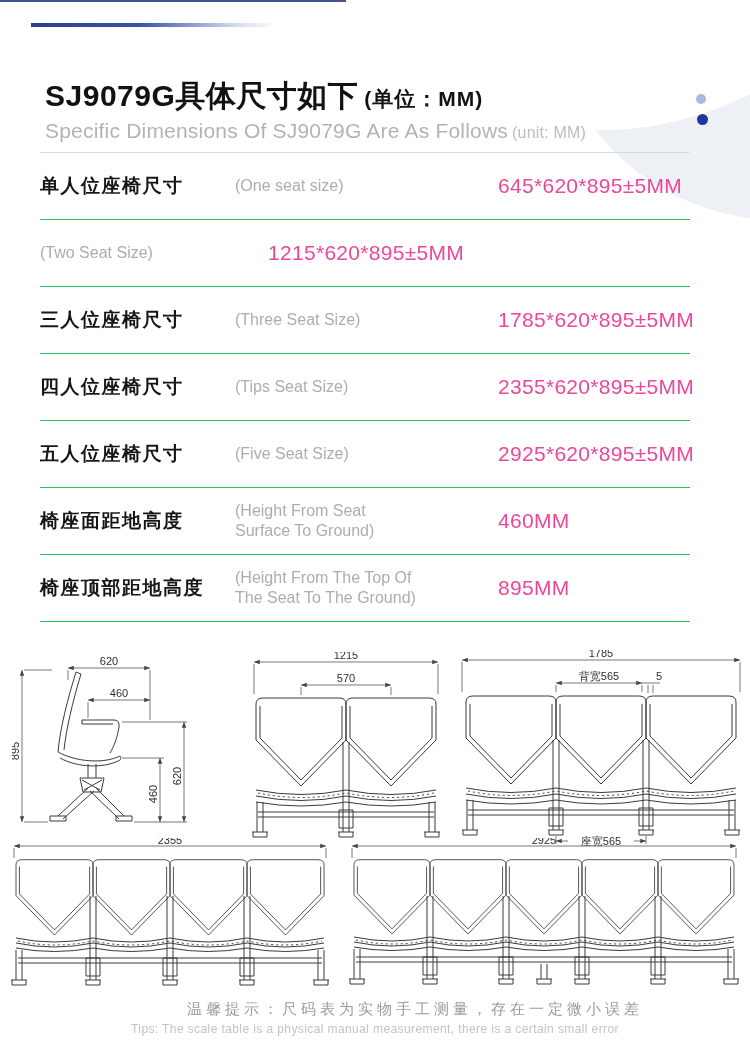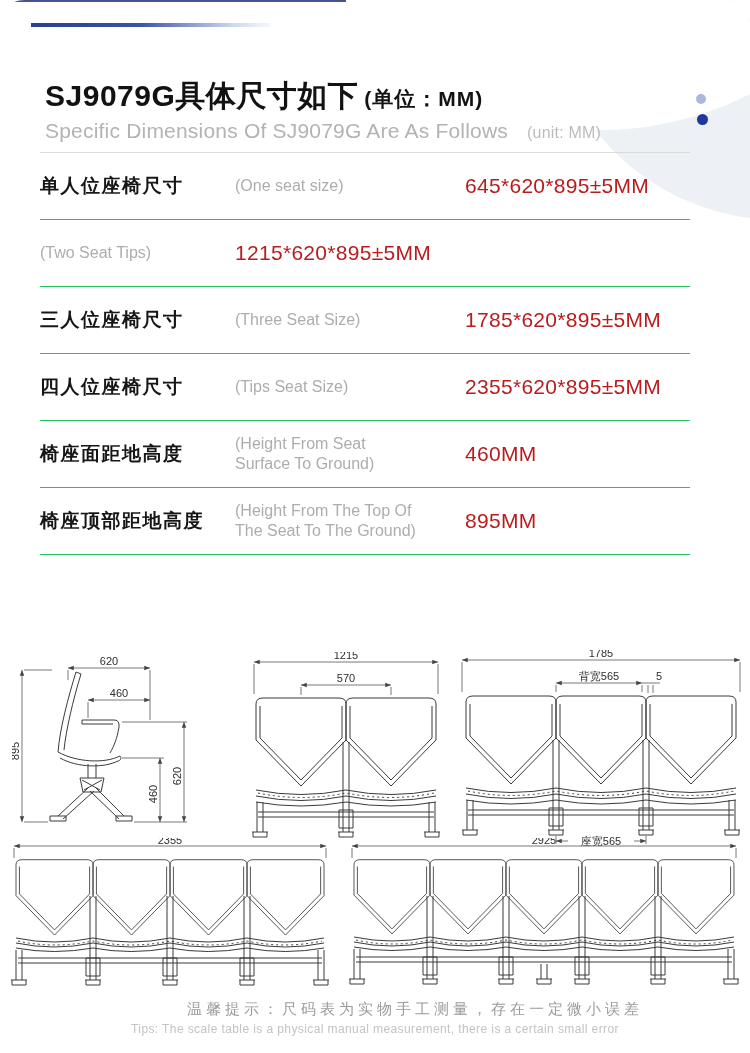--- a/index.html
+++ b/index.html
@@ -1,35 +1,35 @@
 <!DOCTYPE html>
 <html><head>
 <meta charset="utf-8">
 <style>
   html,body{margin:0;padding:0;background:#fff;}
   .page{position:relative;width:750px;height:1053px;background:#ffffff;overflow:hidden;
-        font-family:"Liberation Sans","DejaVu Sans",sans-serif;border-radius:24px;}
+        font-family:"Liberation Sans","DejaVu Sans",sans-serif;}
   
   .bg-moon{position:absolute;left:545px;top:-250px;width:470px;height:470px;border-radius:50%;background:#edf0f5;}
   .bg-moon-cut{position:absolute;left:270px;top:-530px;width:660px;height:660px;border-radius:50%;background:#ffffff;}
   .top-edge-line{position:absolute;left:0;top:0;width:346px;height:2px;background:#27357e;opacity:.85;}
   .accent-line{position:absolute;left:31px;top:23px;width:240px;height:4px;
        background:linear-gradient(90deg,#2b3e92 0%,#3a52a8 45%,rgba(170,188,228,.55) 85%,rgba(190,205,235,.15) 100%);}
   .title{position:absolute;left:45px;top:76px;font-size:30px;font-weight:800;color:#121212;letter-spacing:.5px;white-space:nowrap;}
   .title .unit{font-size:21px;font-weight:700;margin-left:6px;letter-spacing:1px;}
   .subtitle{position:absolute;left:45px;top:119px;font-size:21px;color:#b3b3b3;white-space:nowrap;letter-spacing:.2px;}
-  .subtitle .unit-en{font-size:16px;color:#bcbcbc;margin-left:19px;}
+  .subtitle .unit-en{font-size:16px;color:#bcbcbc;margin-left:4px;}
   .dot{position:absolute;border-radius:50%;}
   .dot-light{left:696px;top:94px;width:10px;height:10px;background:#a9b8dc;}
   .dot-dark{left:697px;top:114px;width:11px;height:11px;background:#20389b;}
   .spec-table{position:absolute;left:40px;top:152px;width:650px;border-top:1px solid #dbdbdb;}
   .row{display:grid;grid-template-columns:195px 230px 1fr;align-items:center;height:66px;border-bottom:1px solid #22c55e;}
   .cell-cn{font-size:19px;font-weight:700;color:#161616;letter-spacing:1.5px;}
   .cell-en{font-size:16px;color:#adadad;white-space:pre-line;line-height:1.25;}
-  .cell-val{font-size:21px;color:#b91c1c;letter-spacing:.3px;}
+  .cell-val{font-size:21px;color:#ec4899;letter-spacing:.3px;margin-left:33px;}
   .drawing{position:absolute;}
   .drawing text{font-size:11px;fill:#2e2e2e;}
   .footer{position:absolute;left:0;width:750px;text-align:center;}
   .footer-cn{top:1000px;font-size:15px;color:#9a9a9a;letter-spacing:4px;}
   .footer-en{top:1022px;font-size:12px;color:#c3c3c3;letter-spacing:.4px;}
 </style>
 </head>
 <body>
 
 <div class="page">
@@ -47,32 +47,37 @@
   <span class="dot dot-light"></span>
   <span class="dot dot-dark"></span>
 
   <div class="spec-table">
     <div class="row">
       <div class="cell-cn">单人位座椅尺寸</div>
       <div class="cell-en">(One seat size)</div>
       <div class="cell-val">645*620*895±5MM</div>
     </div>
     <div class="row">
-      <div class="cell-en">(Two Seat Tips)</div>
+      <div class="cell-en">(Two Seat Size)</div>
       <div class="cell-val">1215*620*895±5MM</div>
     </div>
     <div class="row">
       <div class="cell-cn">三人位座椅尺寸</div>
       <div class="cell-en">(Three Seat Size)</div>
       <div class="cell-val">1785*620*895±5MM</div>
     </div>
     <div class="row">
       <div class="cell-cn">四人位座椅尺寸</div>
       <div class="cell-en">(Tips Seat Size)</div>
       <div class="cell-val">2355*620*895±5MM</div>
+    </div>
+    <div class="row">
+      <div class="cell-cn">五人位座椅尺寸</div>
+      <div class="cell-en">(Five Seat Size)</div>
+      <div class="cell-val">2925*620*895±5MM</div>
     </div>
     <div class="row">
       <div class="cell-cn">椅座面距地高度</div>
       <div class="cell-en">(Height From Seat
 Surface To Ground)</div>
       <div class="cell-val">460MM</div>
     </div>
     <div class="row">
       <div class="cell-cn">椅座顶部距地高度</div>
       <div class="cell-en">(Height From The Top Of

